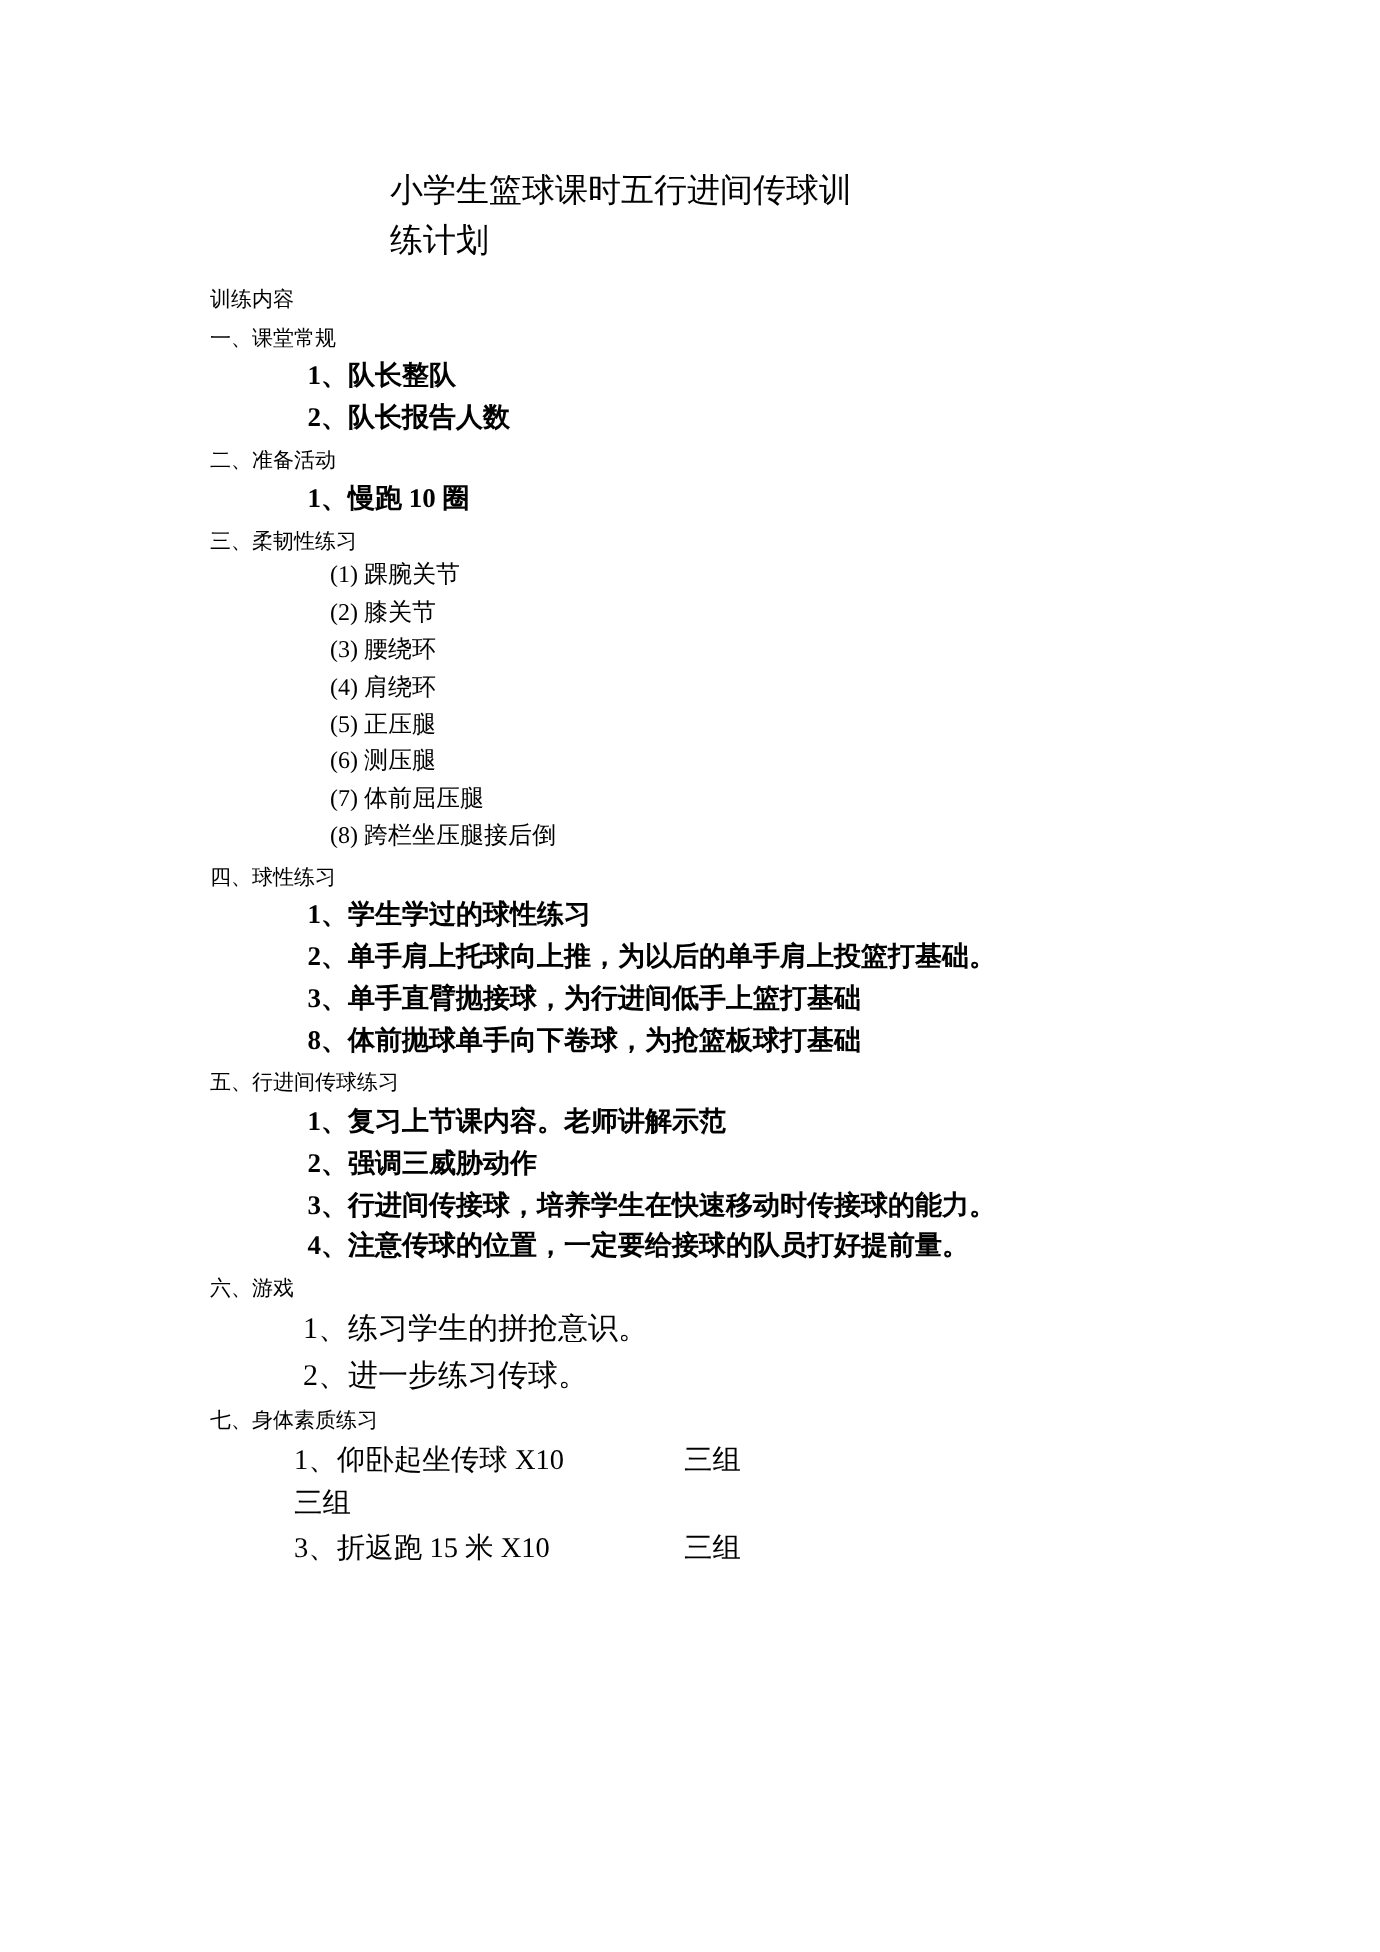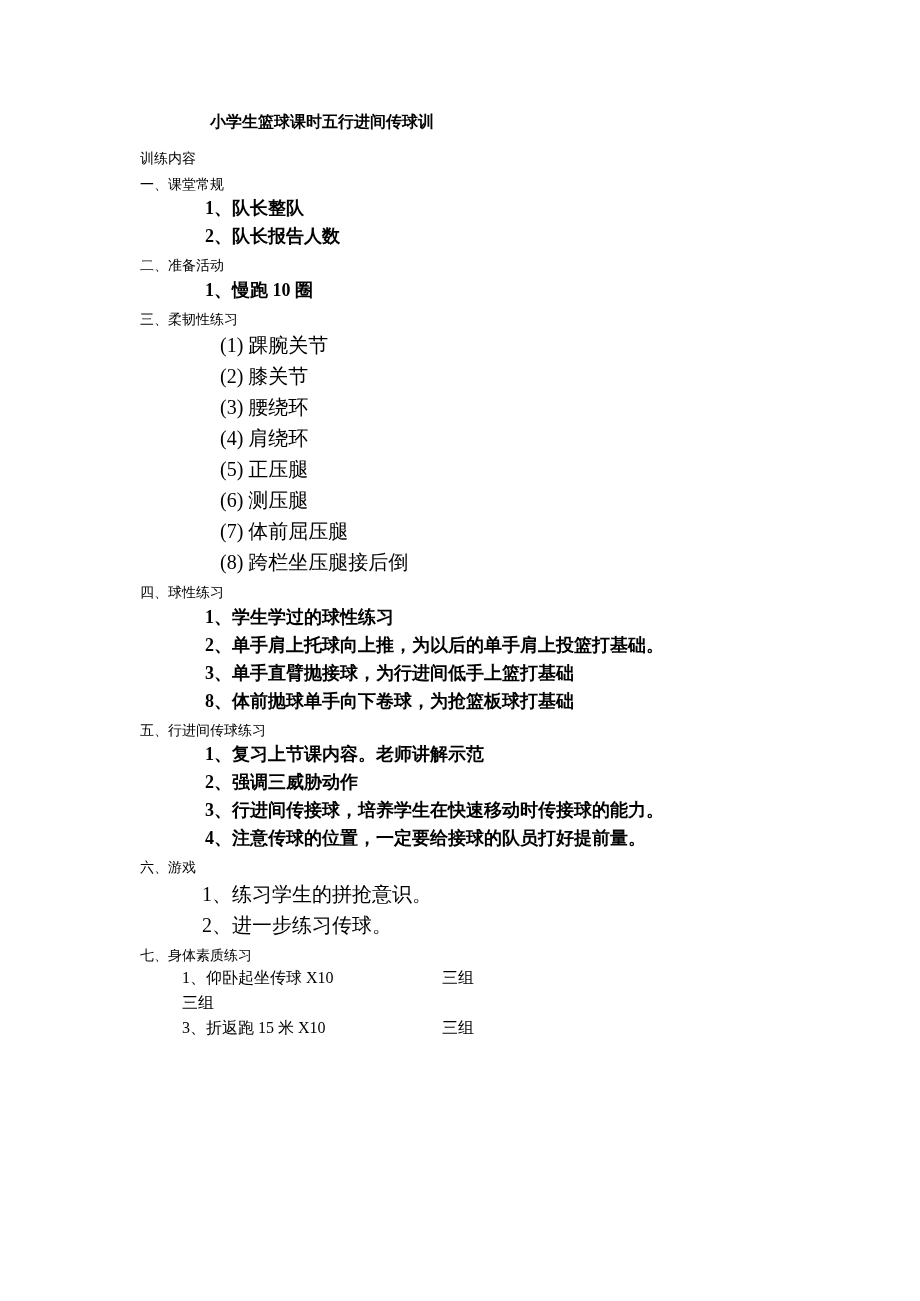--- a/index.html
+++ b/index.html
@@ -11,65 +11,65 @@
       background: #ffffff;
       font-family: "SimSun", "宋体", serif;
       width: 920px;
       height: 1301px;
       padding: 110px 140px 0 140px;
       color: #000000;
       font-size: 18px;
       line-height: 1.55;
     }
     .title {
-      font-size: 16px;
+      font-size: 22px;
       line-height: 1.5;
-      margin-left: 70px;
+      margin-left: 120px;
       margin-right: 200px;
       margin-bottom: 14px;
-      font-weight: bold;
     }
     .section-header {
       font-size: 14px;
       margin-top: 4px;
     }
     .section-header.top {
       margin-top: 0;
     }
     .item-l1 {
       margin-left: 65px;
       font-size: 18px;
       font-weight: bold;
     }
     .item-l2 {
       margin-left: 80px;
-      font-size: 20px;
+      font-size: 16px;
     }
     .item-l1b {
       margin-left: 62px;
       font-size: 20px;
     }
     .item-quality {
-      margin-left: 42px;
-      font-size: 16px;
+      margin-left: 56px;
+      font-size: 19px;
       display: flex;
     }
     .quality-label {
       display: inline-block;
       width: 260px;
     }
     .quality-sets {
       display: inline-block;
     }
   </style>
 </head>
 <body>
 
 <div class="title">
   <div>小学生篮球课时五行进间传球训</div>
+  <div>练计划</div>
 </div>
 
 <div class="section-header top">训练内容</div>
 
 <div class="section-header">一、课堂常规</div>
 <div class="item-l1">1、队长整队</div>
 <div class="item-l1">2、队长报告人数</div>
 
 <div class="section-header">二、准备活动</div>
 <div class="item-l1">1、慢跑 10 圈</div>

